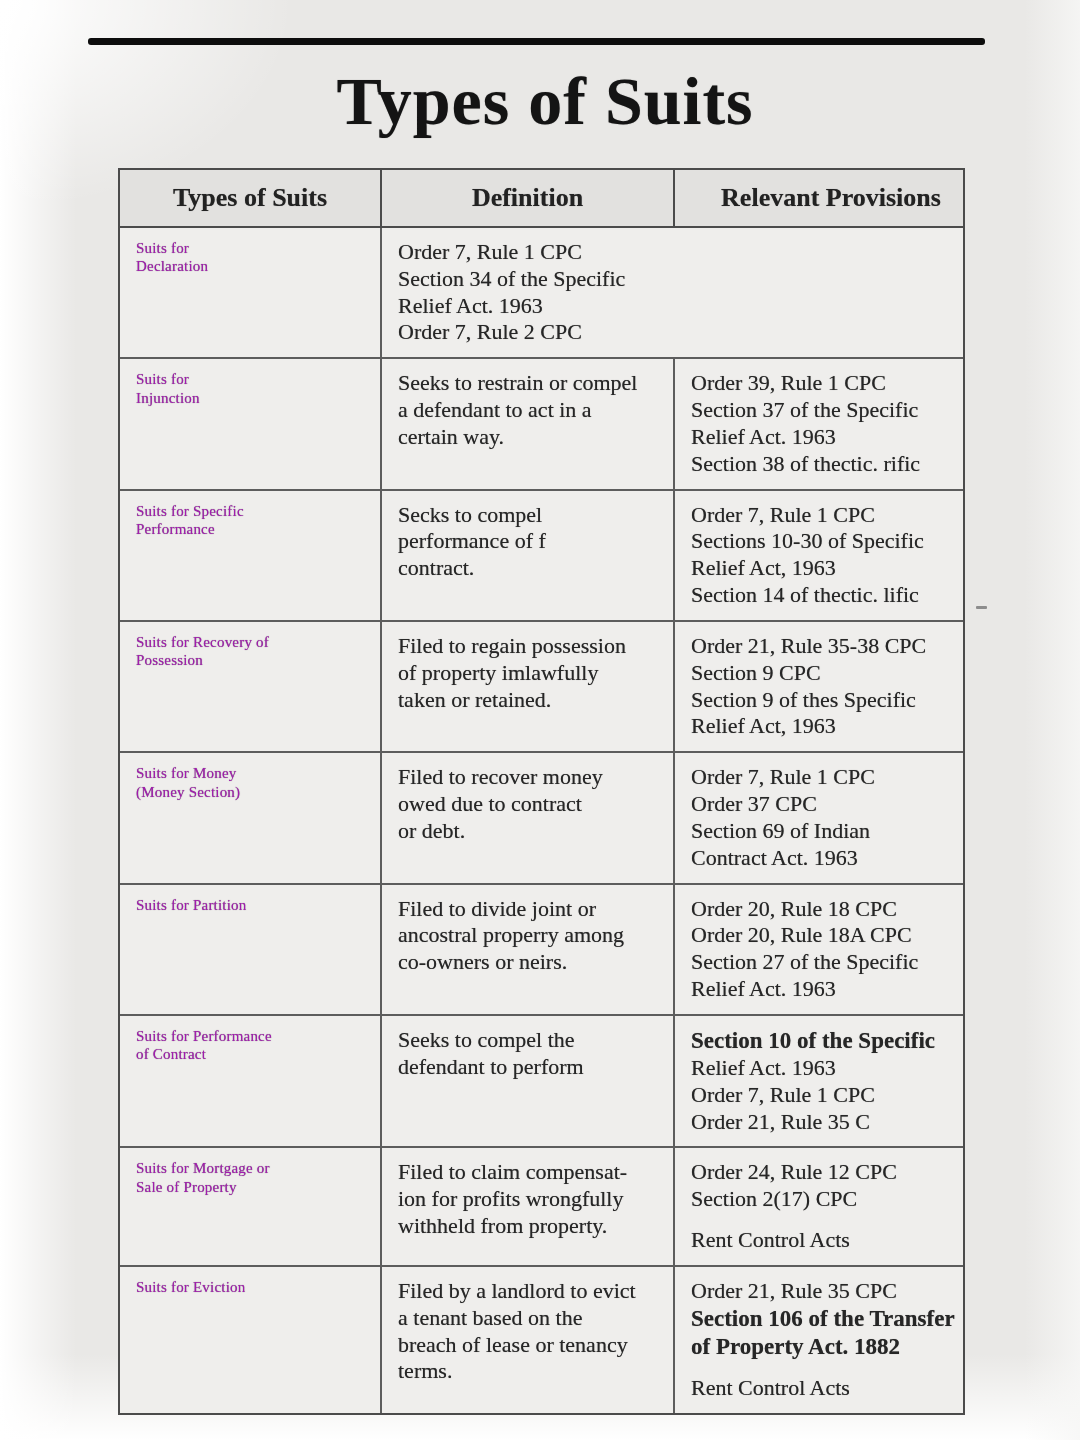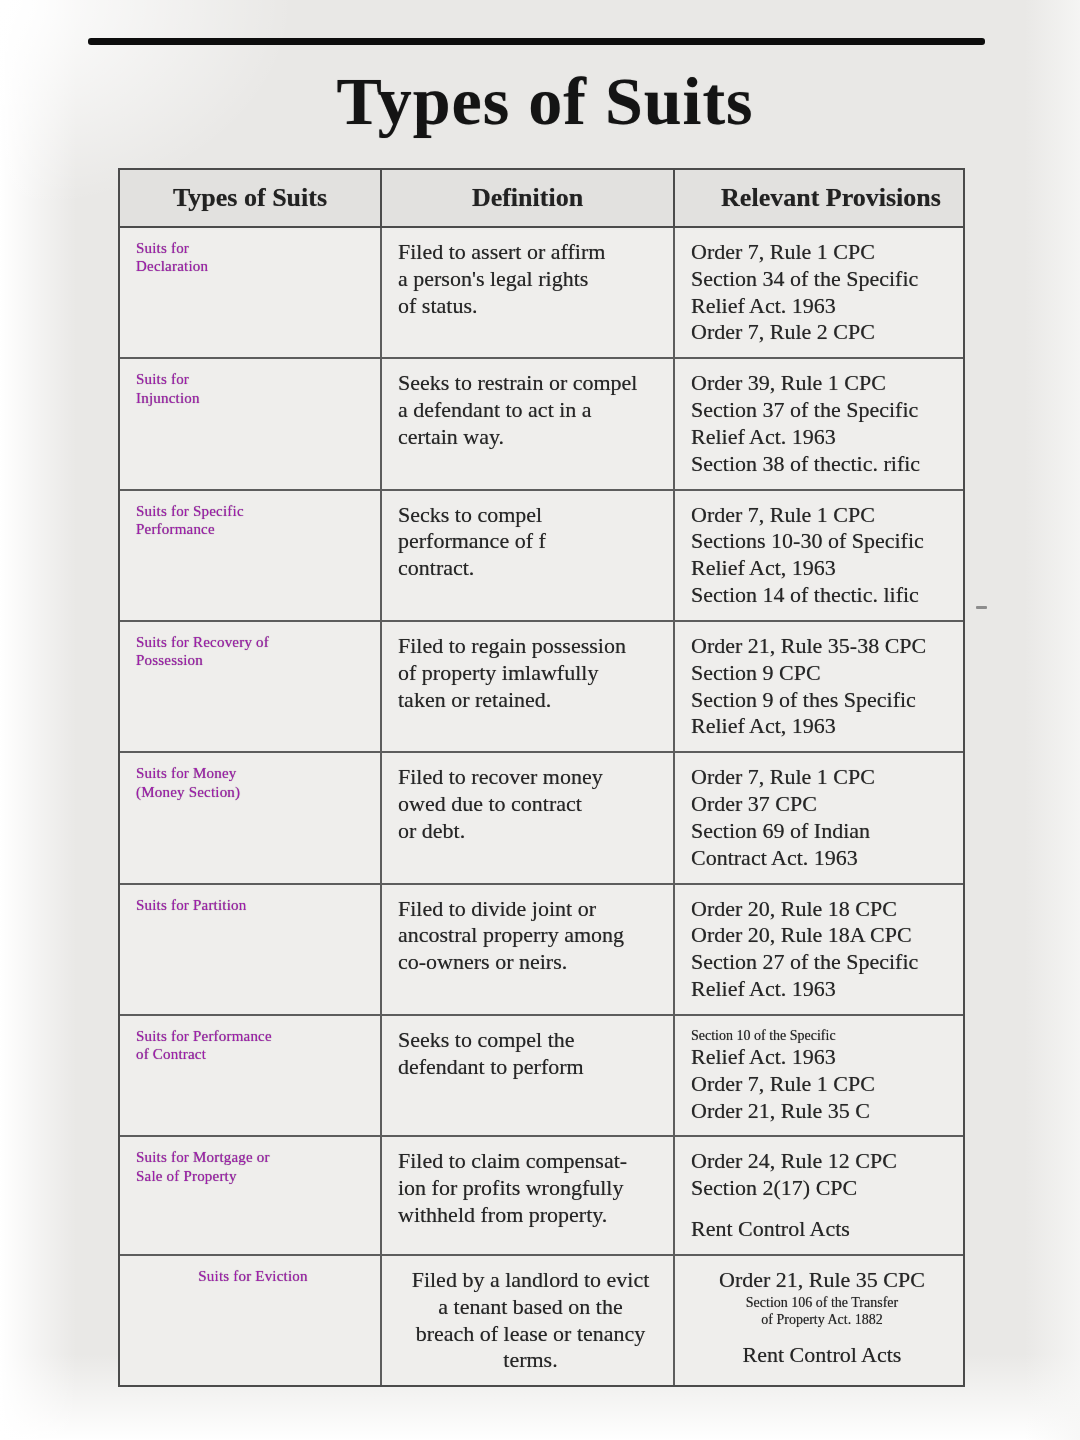--- a/index.html
+++ b/index.html
@@ -59,39 +59,39 @@
     color: #222222;
     border-right: 2px solid #4b4b4b;
     text-shadow: 0 0 0.8px rgba(0,0,0,0.45);
   }
   .th:last-child { border-right: none; margin-left: 24px; }
   .row {
     display: grid;
     grid-template-columns: 262px 293px 1fr;
     border-bottom: 2px solid #5d5d5d;
   }
-  .row:last-child { border-bottom: none; text-align: center; }
+  .row:last-child { border-bottom: none; }
   .td {
     padding: 11px 10px 11px 16px;
     border-right: 2px solid #5d5d5d;
     font-size: 22px;
     line-height: 1.22;
     color: #262626;
     text-shadow: 0 0 0.7px rgba(0,0,0,0.5);
     box-sizing: border-box;
   }
   .td:last-child { border-right: none; }
   .td.type {
     font-size: 15px;
     color: #a21caf;
     letter-spacing: 0.2px;
     text-shadow: 0 0 0.9px rgba(0,0,0,0.55);
   }
   .line { white-space: nowrap; }
-  .line.small { font-size: 14px; }
+  .line.small { font-size: 23px; font-weight: bold; }
   .line.gap { margin-top: 14px; }
   .dash {
     position: absolute;
     left: 976px; top: 606px;
     width: 11px; height: 3px;
     background: #8d8d8d;
     border-radius: 1px;
   }
 </style>
 </head>
@@ -106,25 +106,20 @@
       <div class="th">Types of Suits</div>
       <div class="th">Definition</div>
       <div class="th">Relevant Provisions</div>
     </div>
     <div class="tbody" id="tbody">
         <div class="row">
           <div class="td type">
             <div class="line">Suits for</div>
             <div class="line">Declaration</div>
           </div>
-          <div class="td definition">
-            <div class="line">Filed to assert or affirm</div>
-            <div class="line">a person's legal rights</div>
-            <div class="line">of status.</div>
-          </div>
           <div class="td provisions">
             <div class="line">Order 7, Rule 1 CPC</div>
             <div class="line">Section 34 of the Specific</div>
             <div class="line">Relief Act. 1963</div>
             <div class="line">Order 7, Rule 2 CPC</div>
           </div>
         </div>
         <div class="row">
           <div class="td type">
             <div class="line">Suits for</div>

